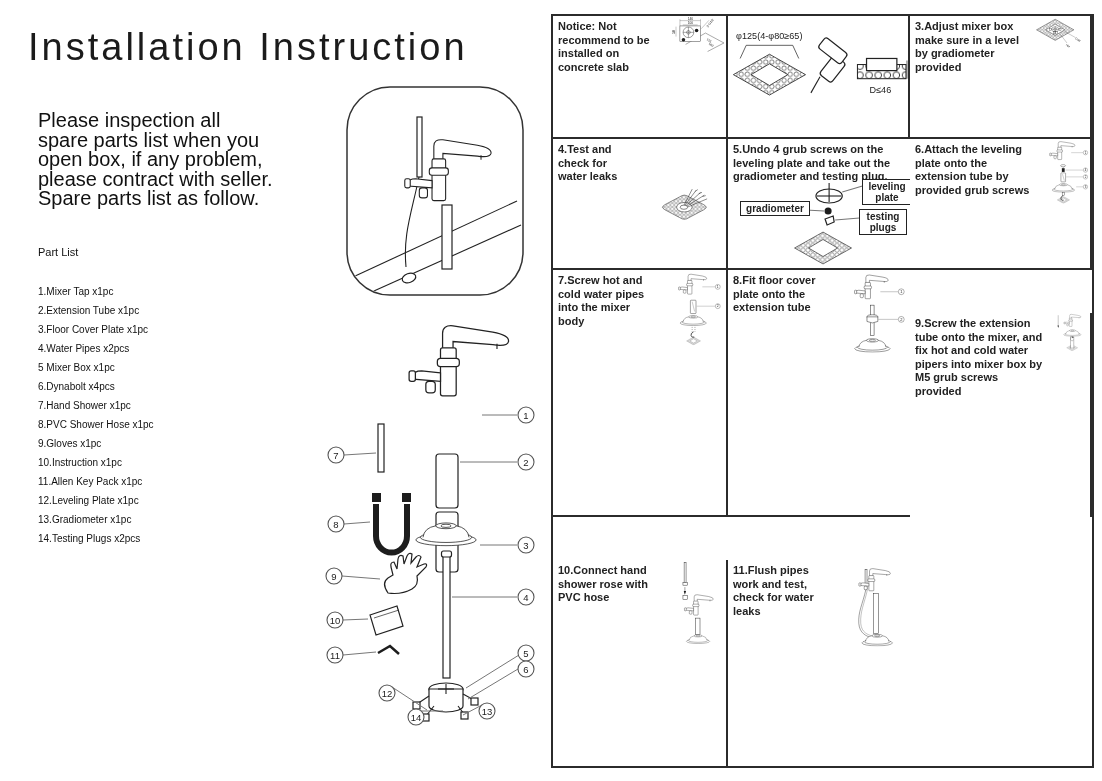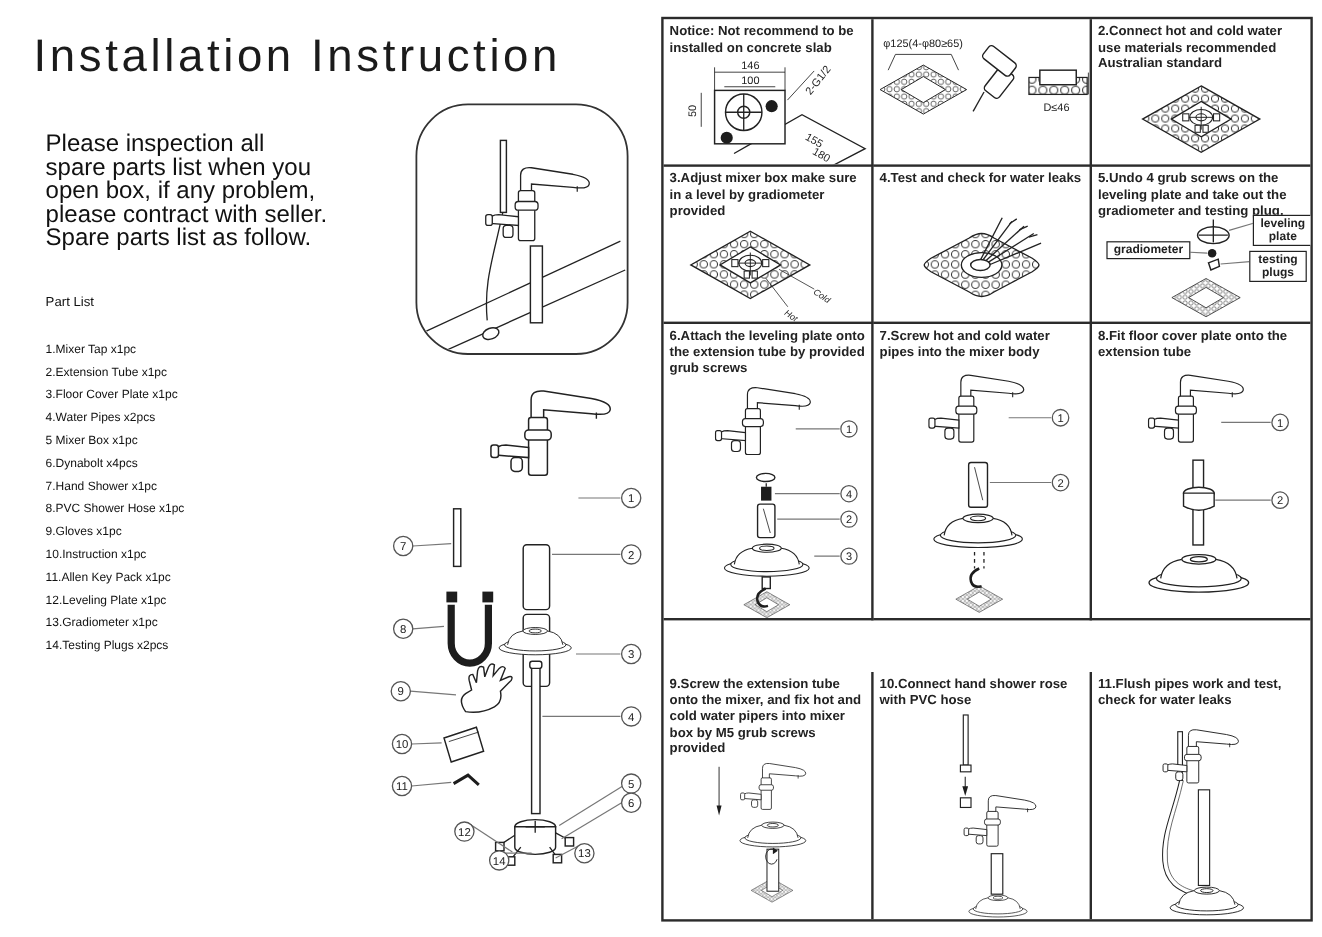--- a/index.html
+++ b/index.html
@@ -10,21 +10,21 @@
   .intro{position:absolute;left:38px;top:111px;width:236px;font-size:20px;
          line-height:19.5px;color:#111;}
   .plist-head{position:absolute;left:38px;top:246px;font-size:11px;color:#111;}
   .plist{position:absolute;left:38px;top:282px;margin:0;padding:0;list-style:none;
          font-size:10px;line-height:19px;color:#111;}
   
   .grid{position:absolute;left:551px;top:14px;width:543px;height:754px;display:grid;
         grid-template-columns:175px 182px 182px;grid-template-rows:123px 131px 247px 249px;
         border:2px solid #2b2b2b;box-sizing:border-box;background:#fff;}
   .panel{position:relative;border-right:2px solid #2b2b2b;border-bottom:2px solid #2b2b2b;
-         box-sizing:border-box;display:flex;flex-direction:column;overflow:hidden;}
+         box-sizing:border-box;display:flex;flex-direction:row;overflow:hidden;}
   .panel.c3{border-right:none;}
   .panel.r4{border-bottom:none;margin-top:43px;}
   .ptext{padding:4px 5px 0 5px;font-size:11px;font-weight:700;line-height:13.5px;color:#222;}
   .pfig{flex:1 1 auto;width:100%;min-height:0;}
   
   .sw{fill:#fff;stroke:#222;stroke-width:1.2;}
   .ln{fill:none;stroke:#222;stroke-width:1.1;}
   .thin{fill:none;stroke:#222;stroke-width:0.7;}
   .dk{fill:#1d1d1d;stroke:none;}
   .ldr{stroke:#777;stroke-width:1;fill:none;}
@@ -241,27 +241,20 @@
           <rect class="sw" x="90" y="28" width="28" height="13" rx="3" transform="rotate(38 104 34)"></rect>
           <line class="ln" x1="91" y1="60" x2="82" y2="76"></line>
         </g>
         <rect x="128" y="48" width="48" height="14" fill="url(#hx)" stroke="#222" stroke-width="1"></rect>
         <rect class="sw" x="137" y="42" width="30" height="12"></rect>
         <line class="thin" x1="177" y1="44" x2="177" y2="62"></line>
         <text class="dim" x="140" y="76">D≤46</text>
       </svg>
     </div>
 
-    <div class="panel c3">
-      <div class="ptext">2.Connect hot and cold water use materials recommended Australian standard</div>
-      <svg class="pfig" viewBox="0 0 178 80" preserveAspectRatio="xMidYMid meet">
-        <use href="#tile" x="36" y="4" width="106" height="72"></use>
-        <use href="#mixplan" x="66" y="22" width="46" height="36"></use>
-      </svg>
-    </div>
 
     <div class="panel">
       <div class="ptext">3.Adjust mixer box make sure in a level by gradiometer provided</div>
       <svg class="pfig" viewBox="0 0 171 92" preserveAspectRatio="xMidYMin meet">
         <use href="#tile" x="14" y="4" width="112" height="72"></use>
         <use href="#mixplan" x="46" y="22" width="48" height="36"></use>
         <line class="thin" x1="96" y1="44" x2="128" y2="62"></line>
         <text class="dimi" transform="rotate(34 130 68)" x="126" y="68">Cold</text>
         <line class="thin" x1="84" y1="52" x2="104" y2="78"></line>
         <text class="dimi" transform="rotate(34 102 86)" x="100" y="86">Hot</text>

